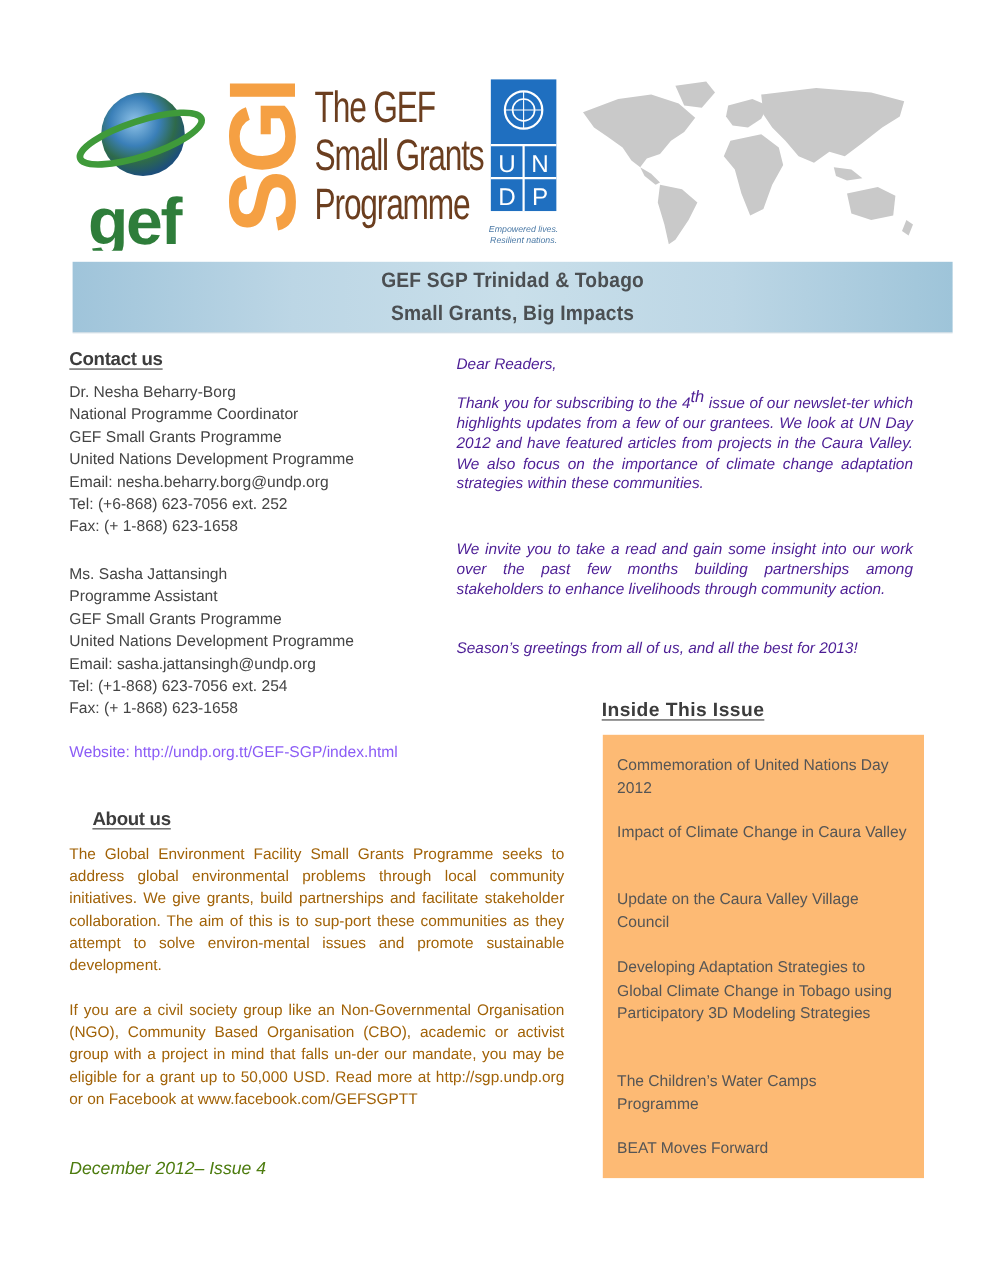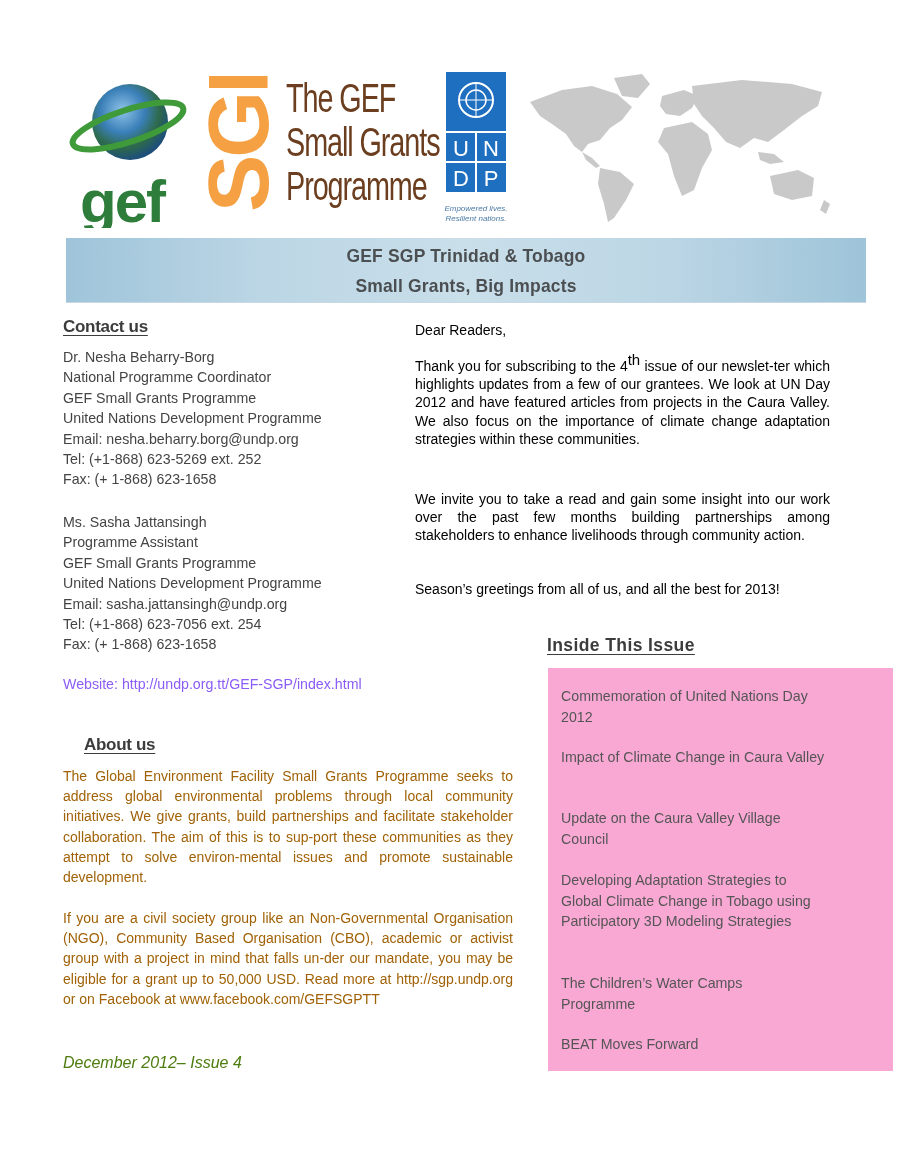--- a/index.html
+++ b/index.html
@@ -29,30 +29,30 @@
   .heading { font-weight: bold; color: #3c3c3c; font-size: 17px; text-decoration: underline; text-underline-offset: 3px; letter-spacing: -0.3px; }
 
   
   #contact-heading { left: 63px; top: 317px; }
   .contact-lines { font-size: 14.2px; line-height: 20.4px; color: #444; }
   #contact1 { left: 63px; top: 347px; }
   #contact2 { left: 63px; top: 512px; }
   #website { left: 63px; top: 676px; font-size: 14.2px; color: #8b5cf6; }
 
   
-  .letter { font-size: 14px; line-height: 18.2px; color: #000000; text-align: justify; }
+  .letter { font-style: italic; font-size: 14px; line-height: 18.2px; color: #4c1d95; text-align: justify; }
   #greeting { left: 415px; top: 321px; }
   #para1 { left: 415px; top: 357px; width: 415px; }
   #para2 { left: 415px; top: 490px; width: 415px; }
   #para3 { left: 415px; top: 580px; width: 415px; }
   sup { font-size: 15px; line-height: 0; }
 
   
   #inside-heading { left: 547px; top: 635px; font-size: 17.5px; letter-spacing: 0.4px; }
-  #inside-box { left: 548px; top: 668px; width: 345px; height: 403px; background: #f9a8d4; }
+  #inside-box { left: 548px; top: 668px; width: 292px; height: 403px; background: #fdba74; }
   .toc-item { position: absolute; left: 13px; width: 270px; font-size: 14.2px; line-height: 20.5px; color: #555; }
 
   
   #about-heading { left: 68px; top: 735px; margin-left: 16px; }
   .about { font-size: 14px; line-height: 20.2px; color: #a16207; text-align: justify; width: 450px; }
   #about1 { left: 63px; top: 766px; }
   #about2 { left: 63px; top: 908px; }
   #footer { left: 63px; top: 1054px; font-style: italic; font-size: 16px; color: #4d7c0f; }
 </style>
 </head>
@@ -138,21 +138,21 @@
   <span class="b2">Small Grants, Big Impacts</span>
 </div>
 
 <div id="contact-heading" class="abs heading">Contact us</div>
 <div id="contact1" class="abs contact-lines">
   <div>Dr. Nesha Beharry-Borg</div>
   <div>National Programme Coordinator</div>
   <div>GEF Small Grants Programme</div>
   <div>United Nations Development Programme</div>
   <div>Email: nesha.beharry.borg@undp.org</div>
-  <div>Tel: (+1-868) 623-5269 ext. 252</div>
+  <div>Tel: (+6-868) 623-7056 ext. 252</div>
   <div>Fax: (+ 1-868) 623-1658</div>
 </div>
 <div id="contact2" class="abs contact-lines">
   <div>Ms. Sasha Jattansingh</div>
   <div>Programme Assistant</div>
   <div>GEF Small Grants Programme</div>
   <div>United Nations Development Programme</div>
   <div>Email: sasha.jattansingh@undp.org</div>
   <div>Tel: (+1-868) 623-7056 ext. 254</div>
   <div>Fax: (+ 1-868) 623-1658</div>

